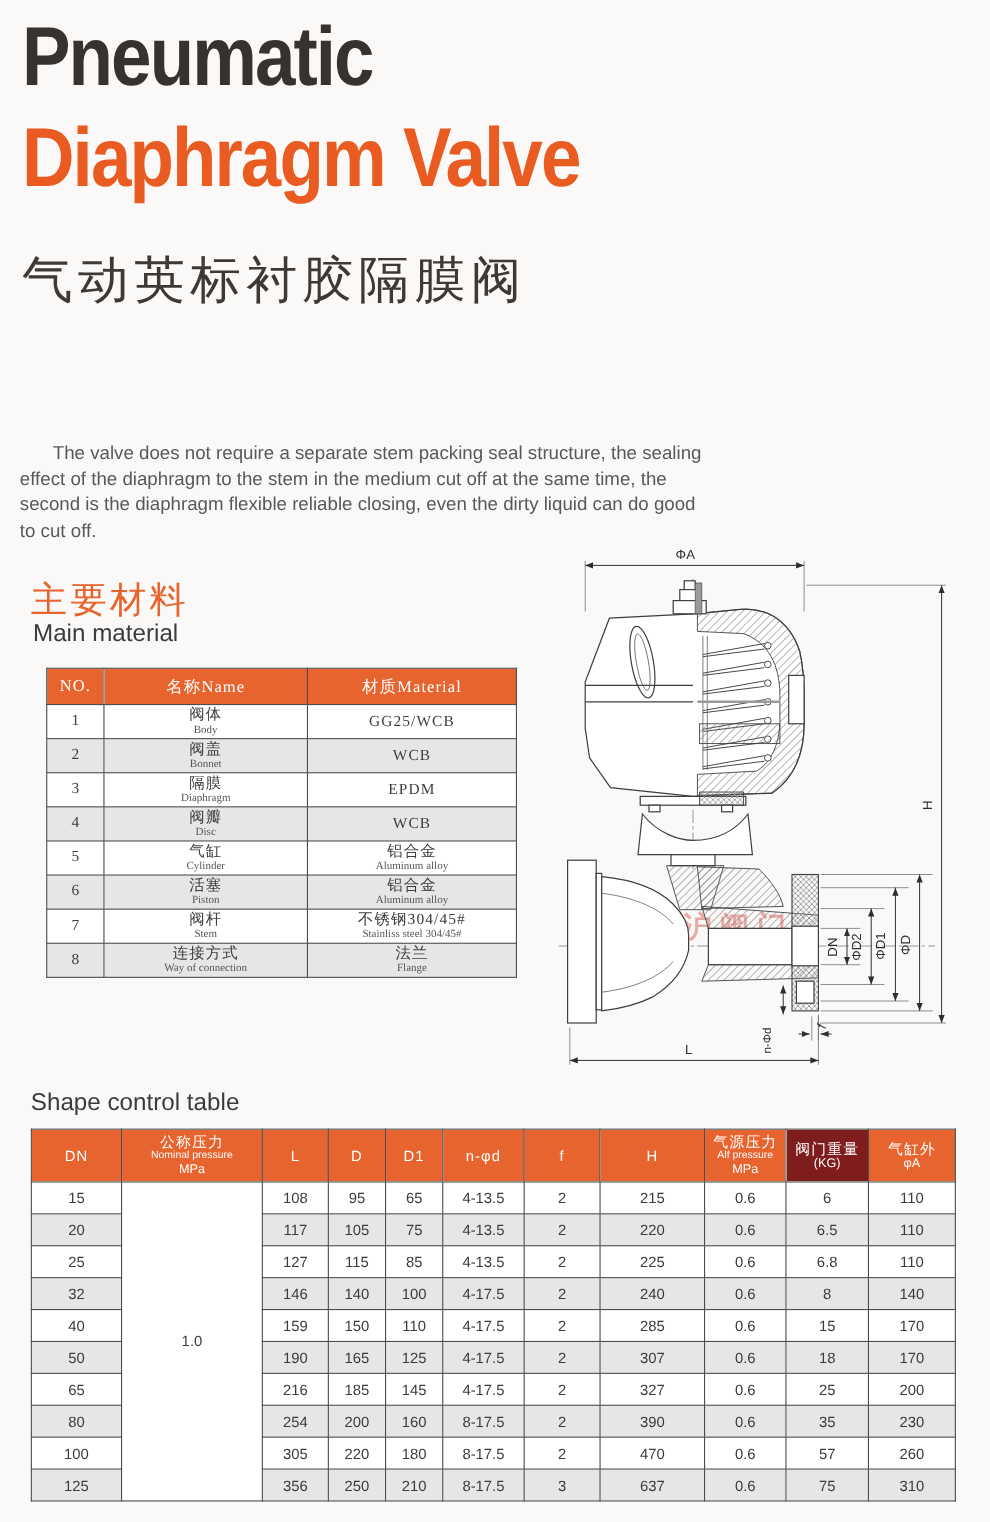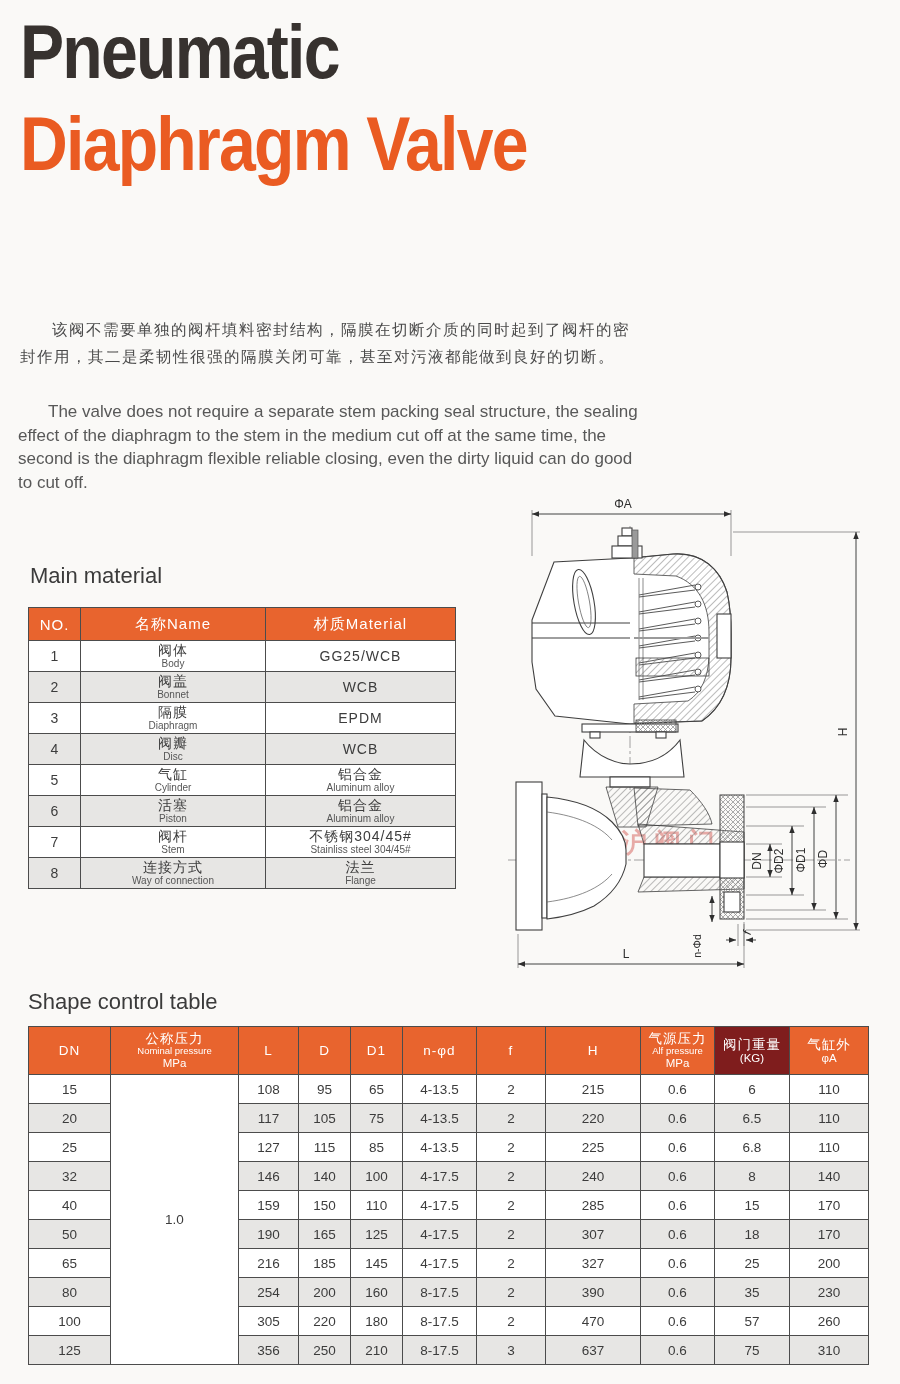--- a/index.html
+++ b/index.html
@@ -26,21 +26,21 @@
   table{border-collapse:collapse;table-layout:fixed;}
   th,td{border:1px solid #4c4c4c;padding:0;text-align:center;vertical-align:middle;
         overflow:hidden;}
   thead th{color:#fff;font-weight:normal;}
   thead th + th{border-left:1px solid #fff;}
   td{background:#fff;color:#3c3c3c;}
   tr.alt td{background:#e7e6e4;}
   .cn-line{font-size:14px;line-height:15px;letter-spacing:1px;}
   .en-line{font-size:10px;line-height:11px;color:#565656;}
   
-  .mat-table{left:28px;top:607px;width:427px;}
+  .mat-table{left:42px;top:607px;width:427px;font-family:Liberation Serif, serif;}
   .mat-table thead th{height:32px;font-size:15px;letter-spacing:1px;}
   .mat-table tbody td{height:30px;font-size:14px;}
   
   .shape-table{left:28px;top:1026px;width:840px;}
   .shape-table thead th{height:47px;}
   .shape-table tbody td{height:28px;font-size:13.5px;}
   .h1{display:block;font-size:13.5px;line-height:14px;letter-spacing:1px;}
   .h2{display:block;font-size:9.5px;line-height:10.5px;}
   .h3{display:block;font-size:11.5px;line-height:12px;}
   td.merged{background:#fff;font-size:13.5px;}
@@ -55,24 +55,25 @@
   .dlabel{font-size:12px;fill:#2e2e2e;}
   .wmark{font-size:27px;font-weight:bold;letter-spacing:7px;fill:rgba(206,62,55,0.42);}
 </style>
 </head>
 <body>
 
 <div class="page">
 
   <div class="abs t-en t1">Pneumatic</div>
   <div class="abs t-en t2" style="color:#ea5b22">Diaphragm Valve</div>
-
-  <p class="abs para-cn">该阀不需要单独的阀杆填料密封结构，隔膜在切断介质的同时起到了阀杆的密封作用，其二是柔韧性很强的隔膜关闭可靠，甚至对污液都能做到良好的切断。</p>
+  <div class="abs t-cn">气动英标衬胶隔膜阀</div>
+
   <p class="abs para-en">The valve does not require a separate stem packing seal structure, the sealing effect of the diaphragm to the stem in the medium cut off at the same time, the second is the diaphragm flexible reliable closing, even the dirty liquid can do good to cut off.</p>
 
+  <div class="abs sec-cn s1cn" style="color:#e8642e">主要材料</div>
   <div class="abs sec-en s1en">Main material</div>
 
   <table class="abs mat-table">
     <colgroup>
         <col style="width:52px">
         <col style="width:185px">
         <col style="width:190px">
       </colgroup>
     <thead>
       <tr>

